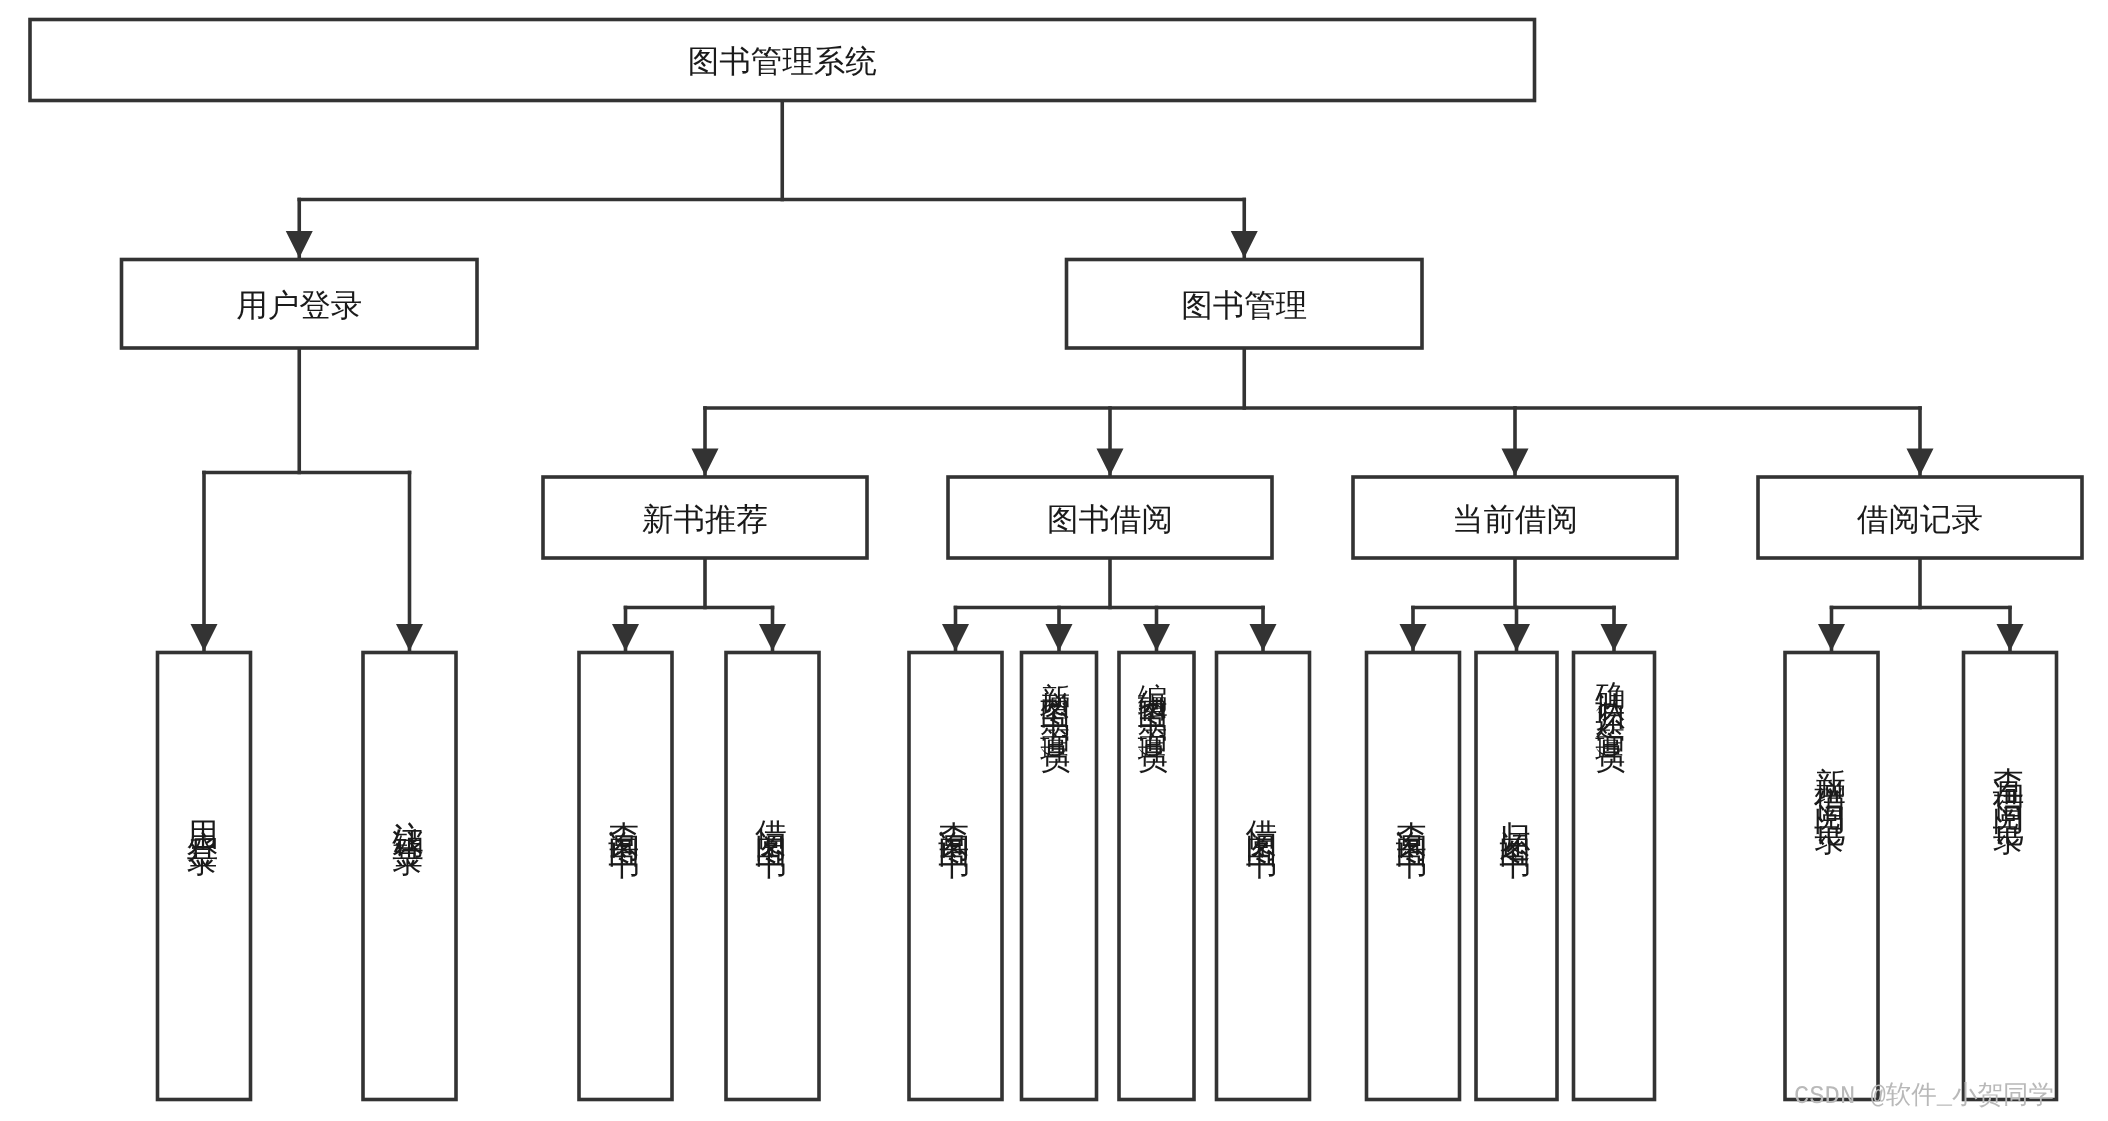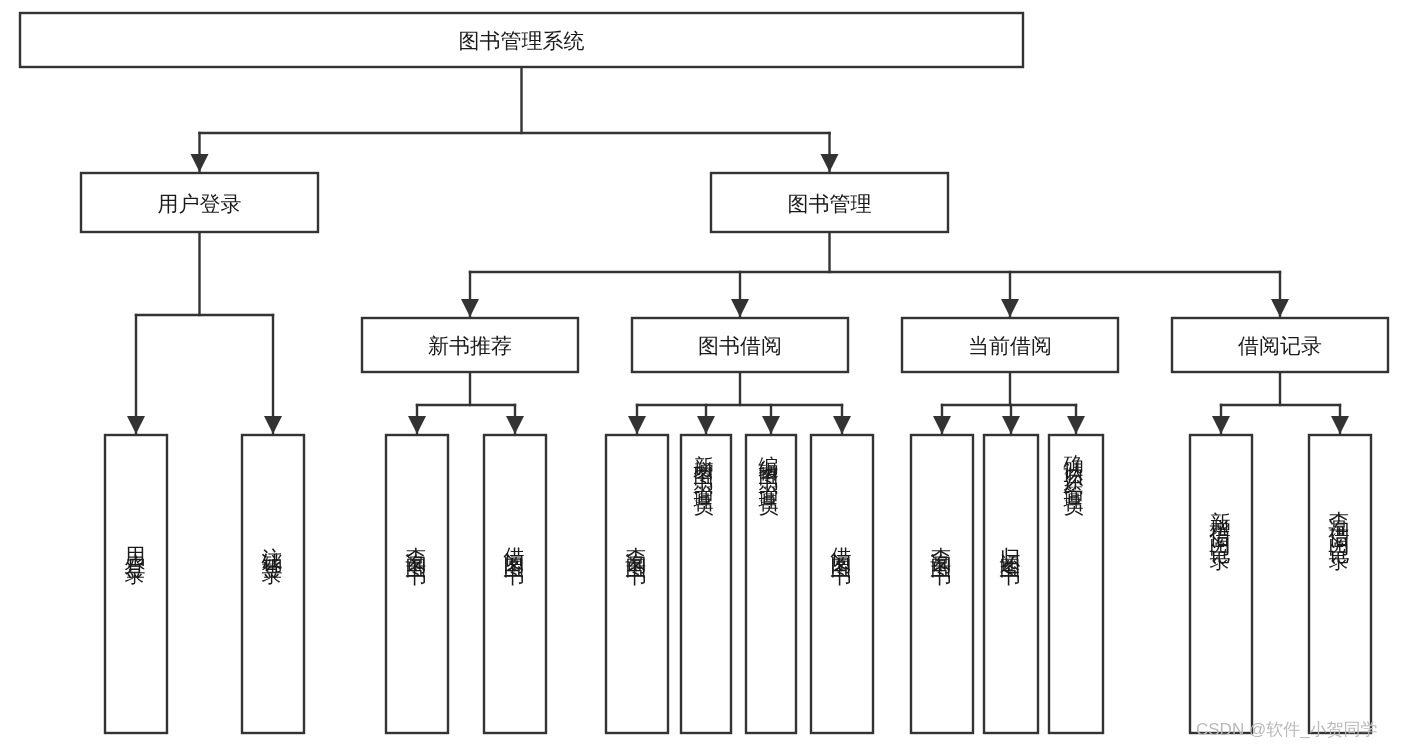--- a/index.html
+++ b/index.html
@@ -55,21 +55,21 @@
     font-size: 21px;
     line-height: 1.0;
     color: #1a1a1a;
     letter-spacing: 2px;
     white-space: nowrap;
     text-align: start;
     pointer-events: none;
   }
   .watermark {
     position: absolute;
-    font-family: Liberation Sans, sans-serif;
+    font-family: Liberation Mono, monospace;
     font-size: 17px;
     color: #b9b9b9;
     white-space: nowrap;
   }
 </style>
 </head>
 <body>
 
 <div id="diagram-root">
 

